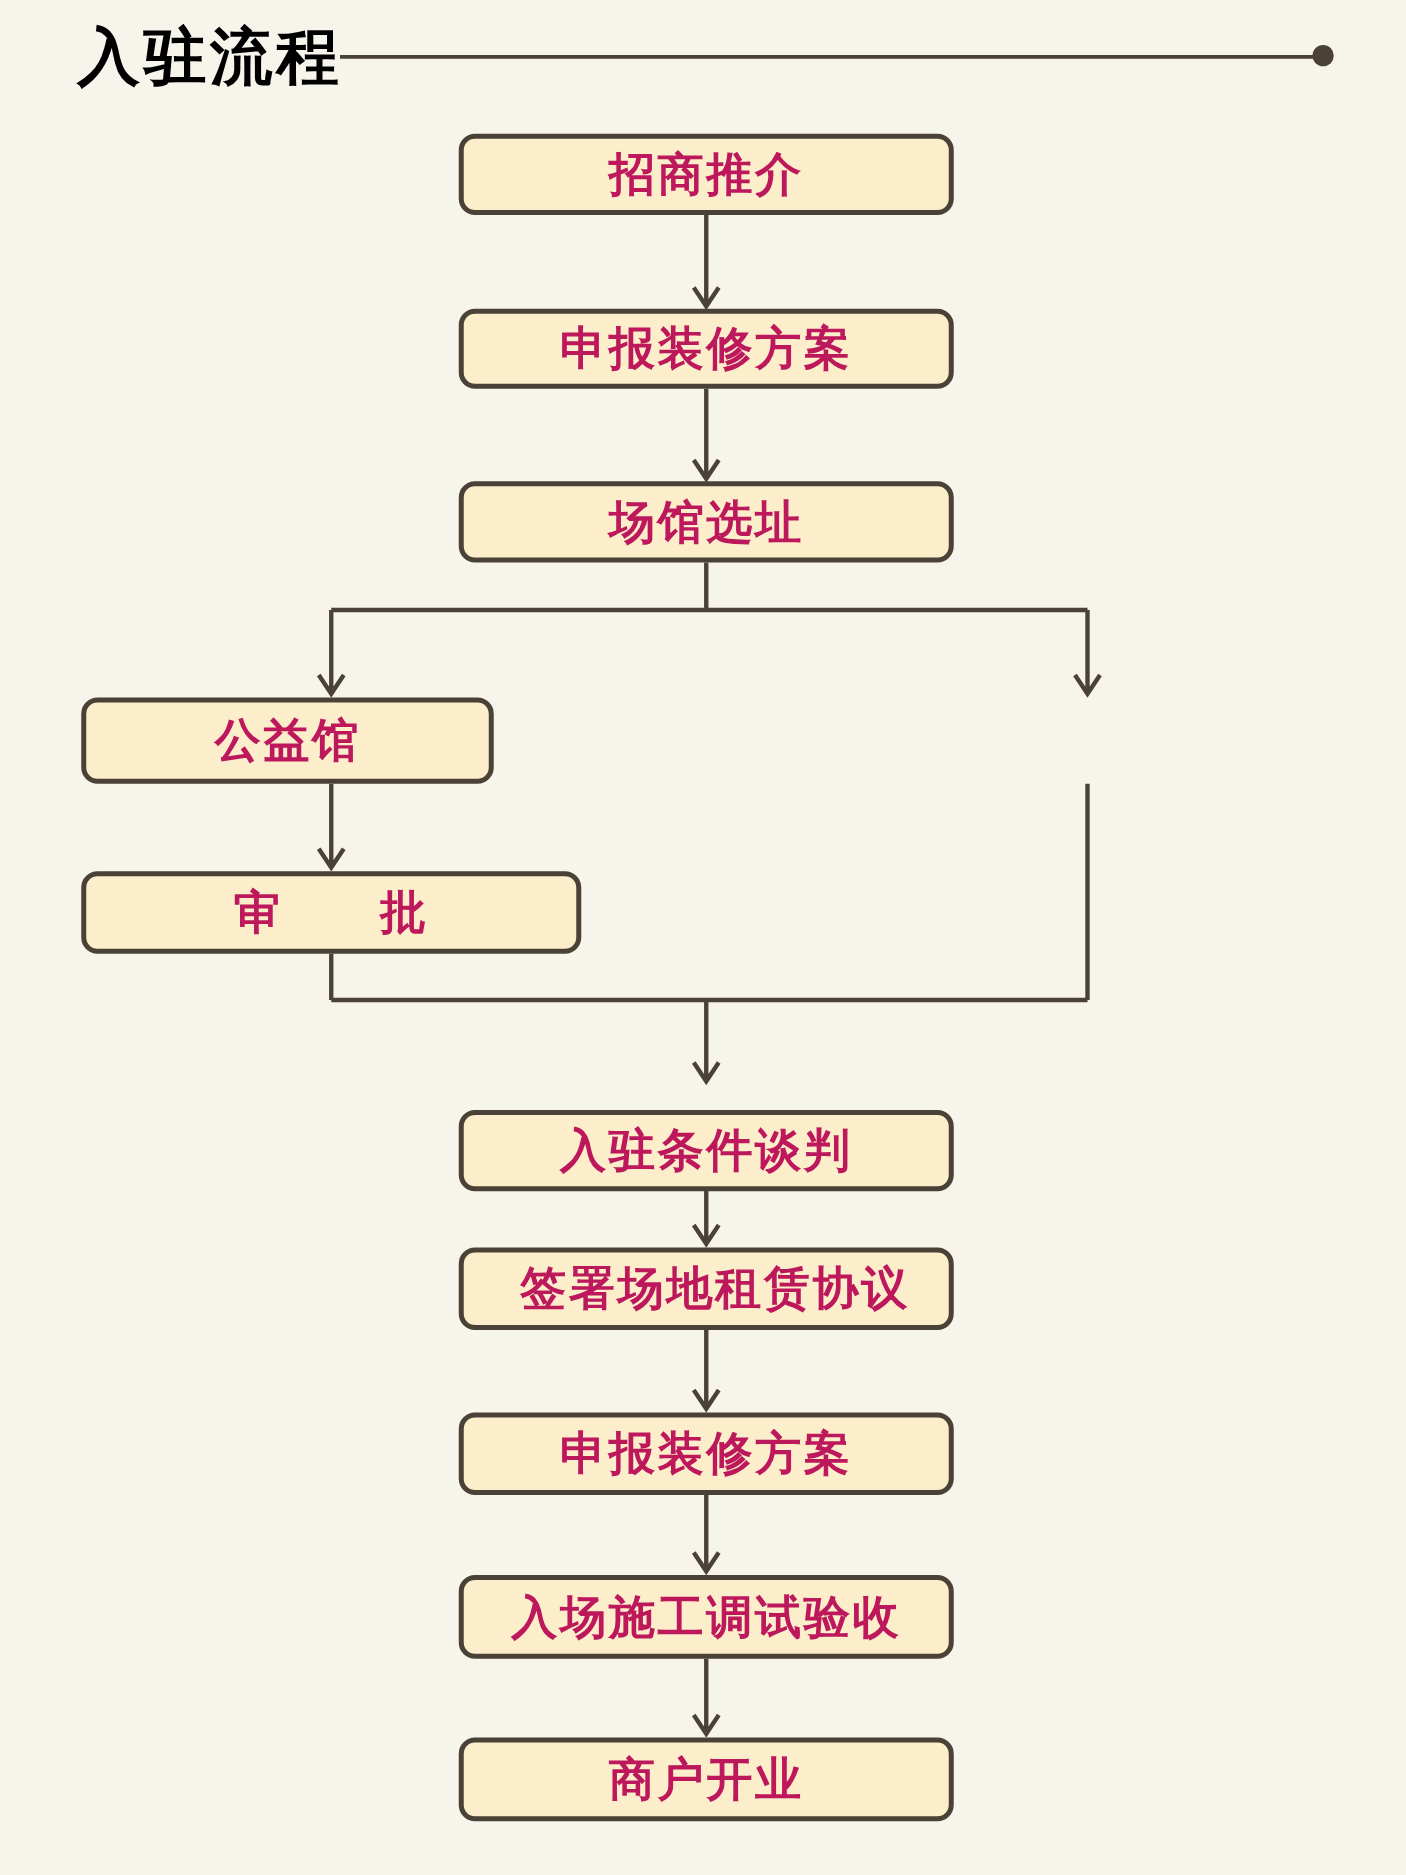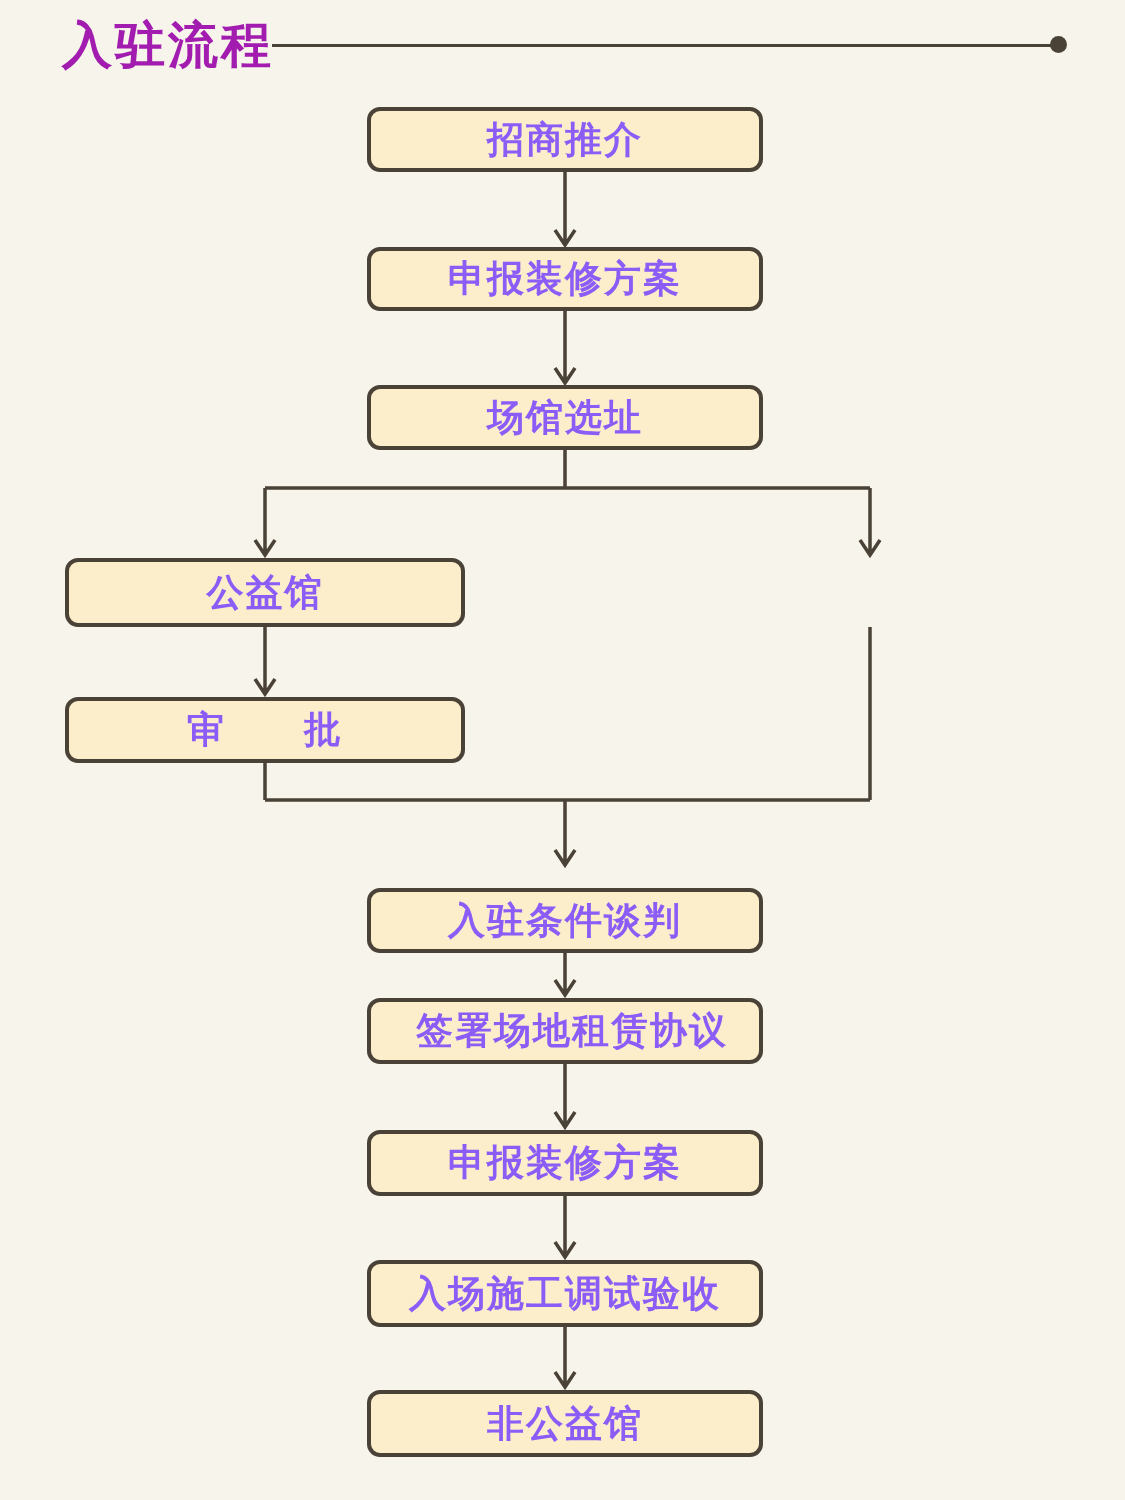--- a/index.html
+++ b/index.html
@@ -19,21 +19,21 @@
   }
 
   
   .page-title {
     position: absolute;
     left: 62px;
     top: 12px;
     font-size: 50px;
     font-weight: 800;
     letter-spacing: 3px;
-    color: #a21caf;
+    color: #000000;
   }
   .title-rule {
     position: absolute;
     left: 272px;
     top: 44px;
     width: 780px;
     height: 3px;
     background: #4a4236;
   }
   .title-dot {
@@ -52,29 +52,29 @@
     box-sizing: border-box;
     background: #fceecb;
     border: 4px solid #4a4236;
     border-radius: 13px;
     display: flex;
     align-items: center;
     justify-content: center;
     font-size: 37px;
     font-weight: 800;
     letter-spacing: 2px;
-    color: #8b5cf6;
+    color: #be185d;
     white-space: pre;
     z-index: 2;
   }
   .mid  { left: 367px; width: 396px; }
   .n1  { top: 107px;  height: 65px; }
   .n2  { top: 247px;  height: 64px; }
   .n3  { top: 385px;  height: 65px; }
-  .n4  { left: 65px;  width: 400px; top: 558px;  height: 69px; }
+  .n4  { left: 65px;  width: 330px; top: 558px;  height: 69px; }
   .n5  { left: 671px; width: 399px; top: 558px;  height: 69px; }
   .n6  { left: 65px;  width: 400px; top: 697px;  height: 66px; }
   .n7  { top: 888px;  height: 65px; }
   .n8  { top: 998px;  height: 66px; padding-left: 14px; }
   .n9  { top: 1130px; height: 66px; }
   .n10 { top: 1260px; height: 67px; }
   .n11 { top: 1390px; height: 67px; }
 
   
   .connectors {
@@ -131,15 +131,15 @@
 
   <div class="node mid n1">招商推介</div>
   <div class="node mid n2">申报装修方案</div>
   <div class="node mid n3">场馆选址</div>
   <div class="node n4">公益馆</div>
   <div class="node n6">审　　批</div>
   <div class="node mid n7">入驻条件谈判</div>
   <div class="node mid n8">签署场地租赁协议</div>
   <div class="node mid n9">申报装修方案</div>
   <div class="node mid n10">入场施工调试验收</div>
-  <div class="node mid n11">非公益馆</div>
+  <div class="node mid n11">商户开业</div>
 
 </div>
 
 </body></html>

